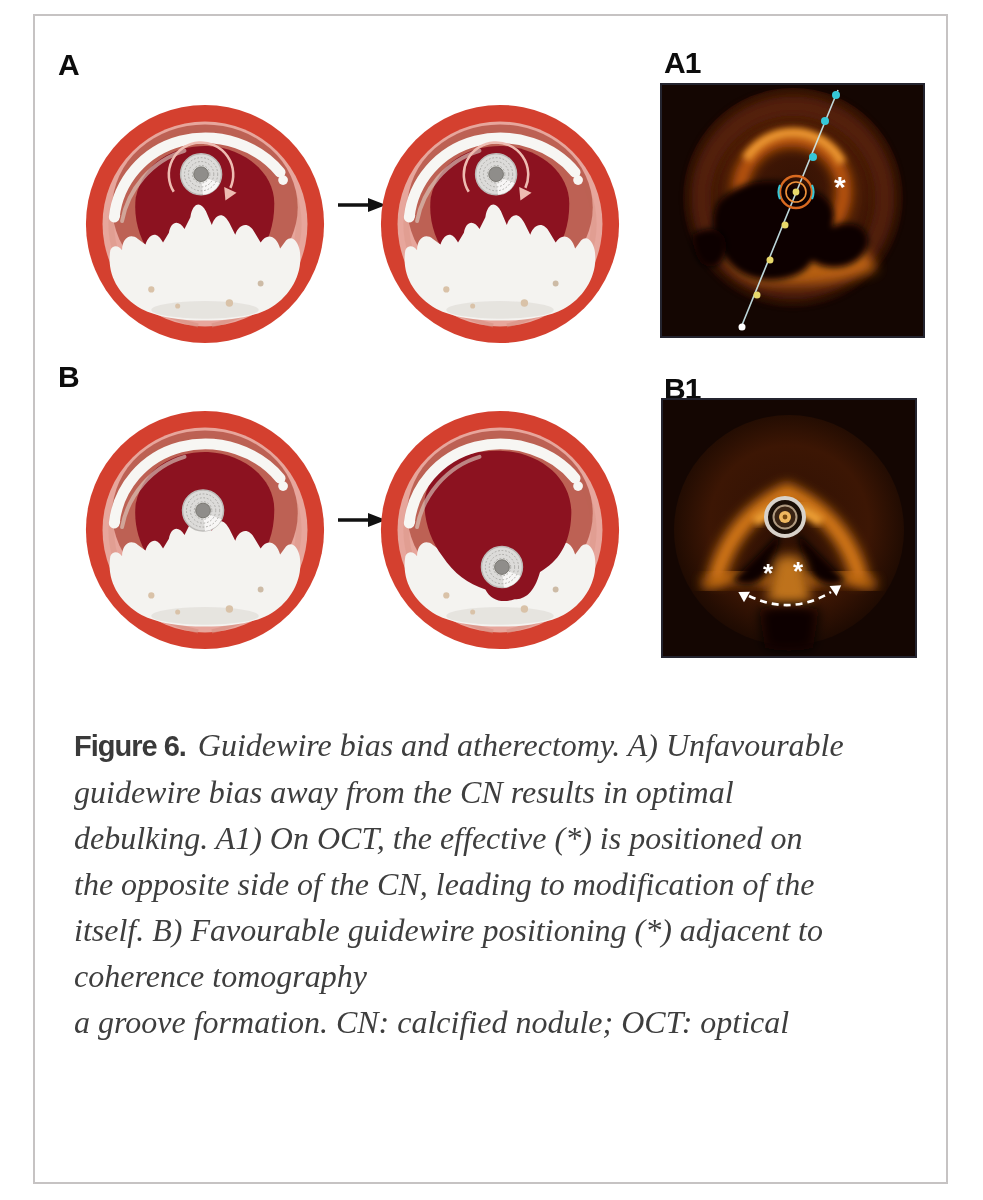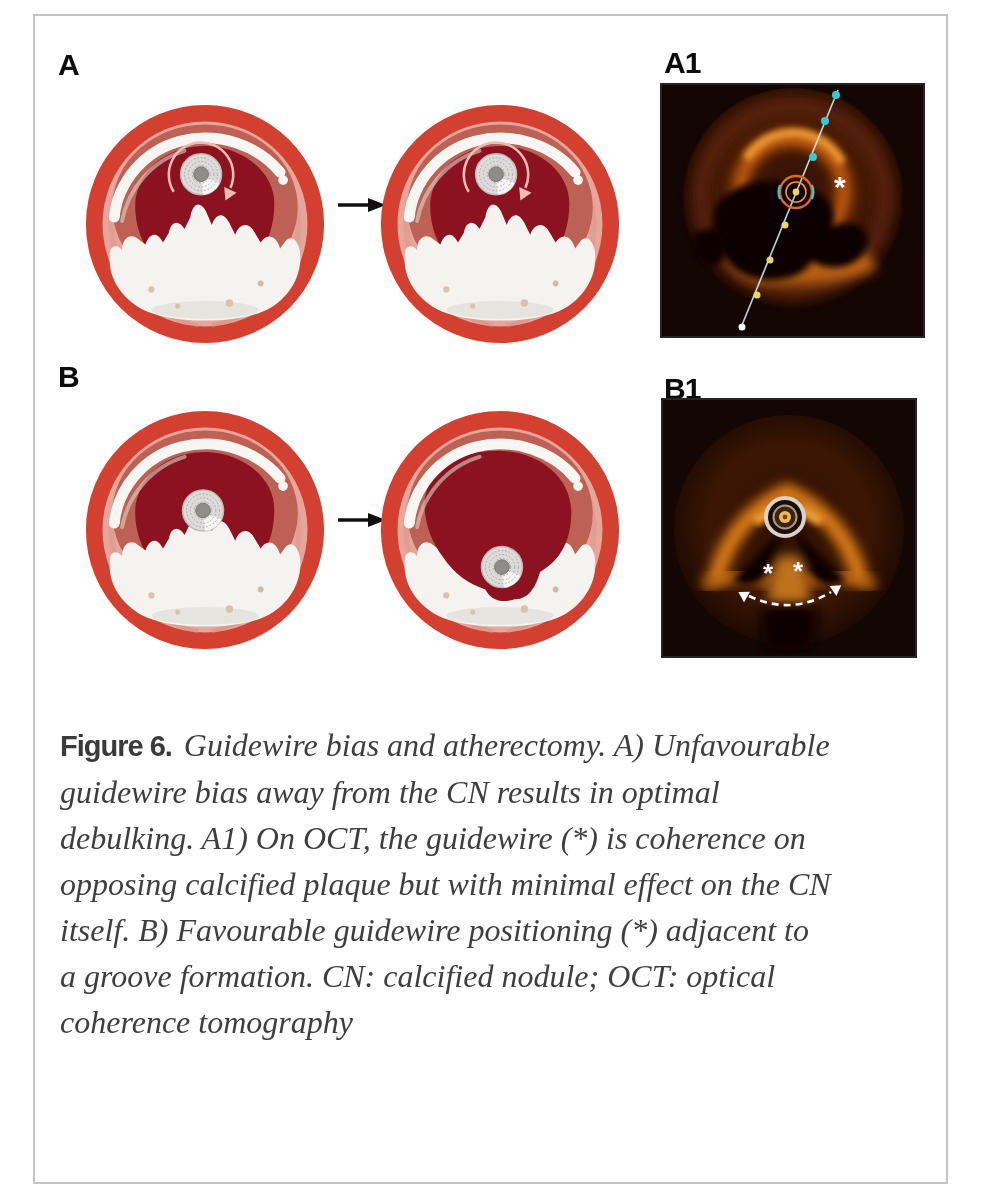--- a/index.html
+++ b/index.html
@@ -203,25 +203,25 @@
       <circle cx="122" cy="117" r="6" fill="#f0b860"></circle>
       <circle cx="122" cy="117" r="2.4" fill="#7a4a10"></circle>
     </g>
     <path d="M86,196 Q128,216 168,192" fill="none" stroke="#ffffff" stroke-width="2.6" stroke-dasharray="7,5"></path>
     <path d="M0,-6 L10,0 L0,6 Z" fill="#ffffff" transform="translate(84,197) rotate(210)"></path>
     <path d="M0,-6 L10,0 L0,6 Z" fill="#ffffff" transform="translate(170,191) rotate(-35)"></path>
     <text x="100" y="182" font-size="26" font-weight="bold" fill="#ffffff" font-family="Liberation Sans, sans-serif">*</text>
     <text x="130" y="180" font-size="26" font-weight="bold" fill="#ffffff" font-family="Liberation Sans, sans-serif">*</text>
   </svg>
 
-  <div class="abs caption" style="left:60px;top:722px;">
+  <div class="abs caption" style="left:74px;top:722px;">
     <div class="cap-line">
       <span class="cap-label">Figure 6.</span><span>Guidewire bias and atherectomy. A) Unfavourable</span>
     </div>
     <div class="cap-line">guidewire bias away from the CN results in optimal</div>
-    <div class="cap-line">debulking. A1) On OCT, the guidewire (*) is coherence on</div>
-    <div class="cap-line">opposing calcified plaque but with minimal effect on the CN</div>
+    <div class="cap-line">debulking. A1) On OCT, the effective (*) is positioned on</div>
+    <div class="cap-line">the opposite side of the CN, leading to modification of the</div>
     <div class="cap-line">itself. B) Favourable guidewire positioning (*) adjacent to</div>
+    <div class="cap-line">coherence tomography</div>
     <div class="cap-line">a groove formation. CN: calcified nodule; OCT: optical</div>
-    <div class="cap-line">coherence tomography</div>
   </div>
 
 </div>
 
 </body></html>

